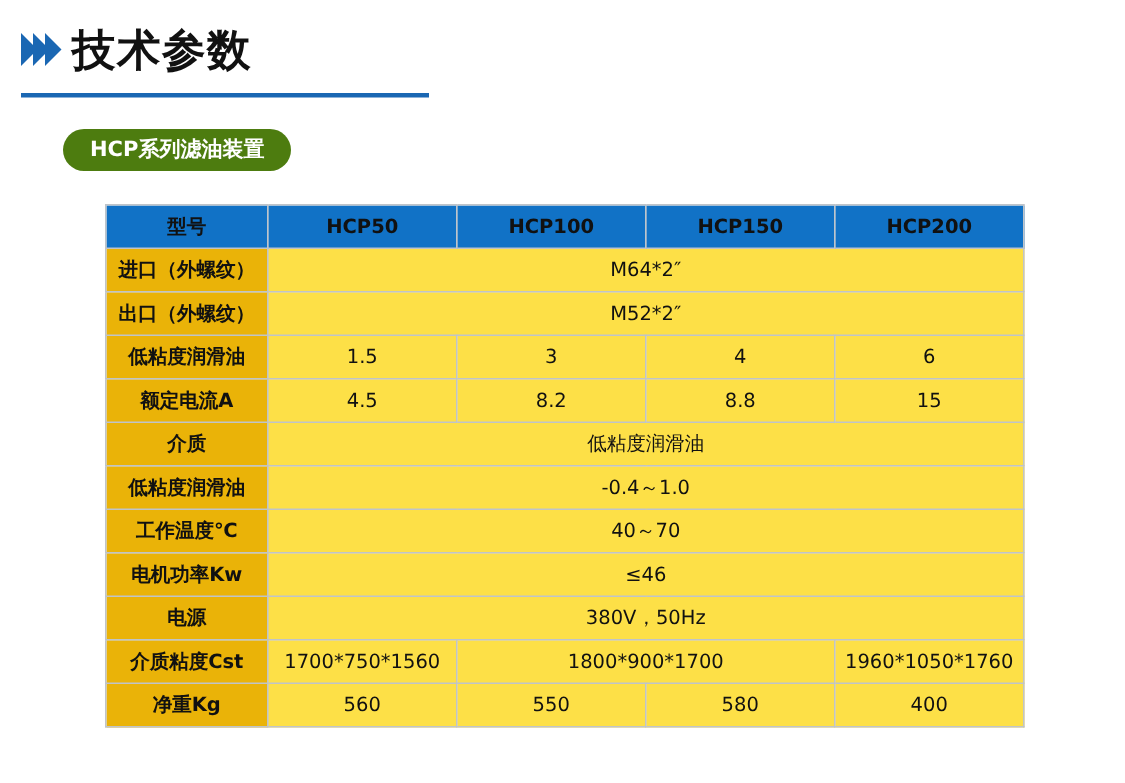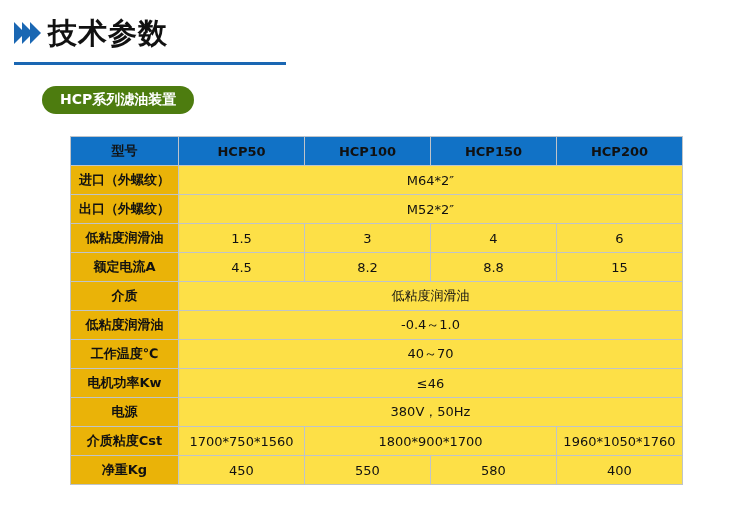--- a/index.html
+++ b/index.html
@@ -229,21 +229,21 @@
 
         <tr>
           <td class="rowhead">介质粘度Cst</td>
           <td class="val small">1700*750*1560</td>
           <td class="val small" colspan="2">1800*900*1700</td>
           <td class="val small">1960*1050*1760</td>
         </tr>
 
         <tr>
           <td class="rowhead">净重Kg</td>
-          <td class="val">450</td>
+          <td class="val">560</td>
           <td class="val">550</td>
           <td class="val">580</td>
           <td class="val">400</td>
         </tr>
       </tbody>
     </table>
   </div>
 
 </div>
 

